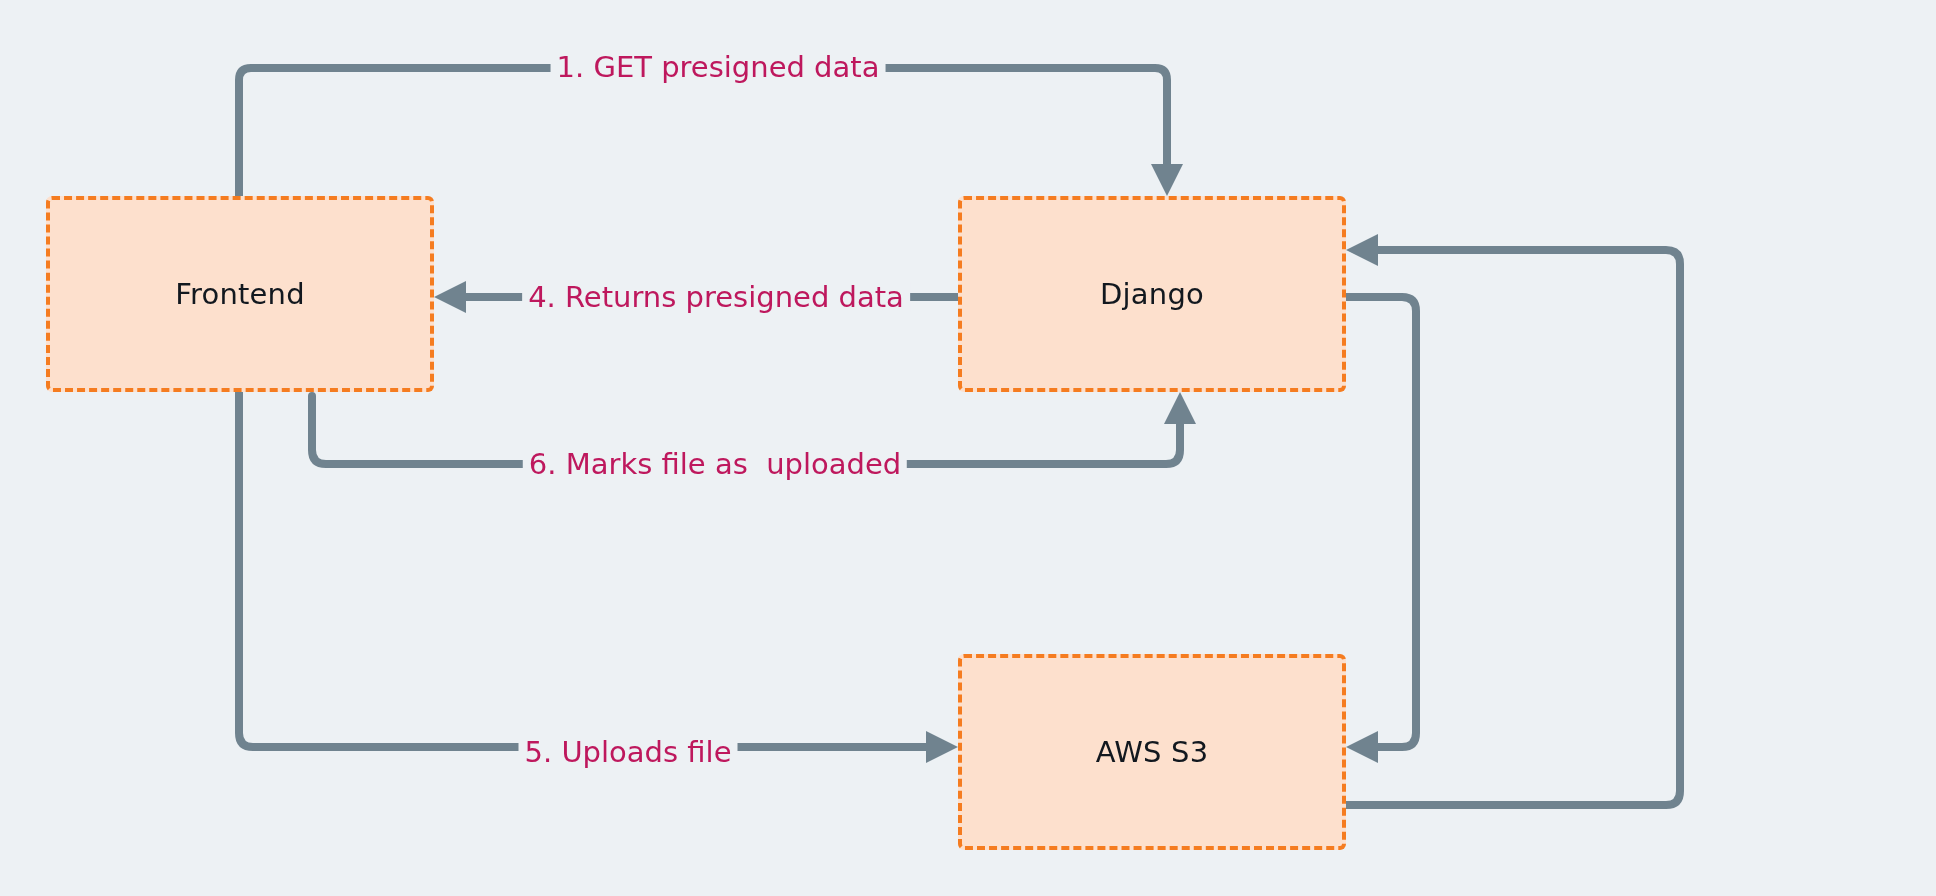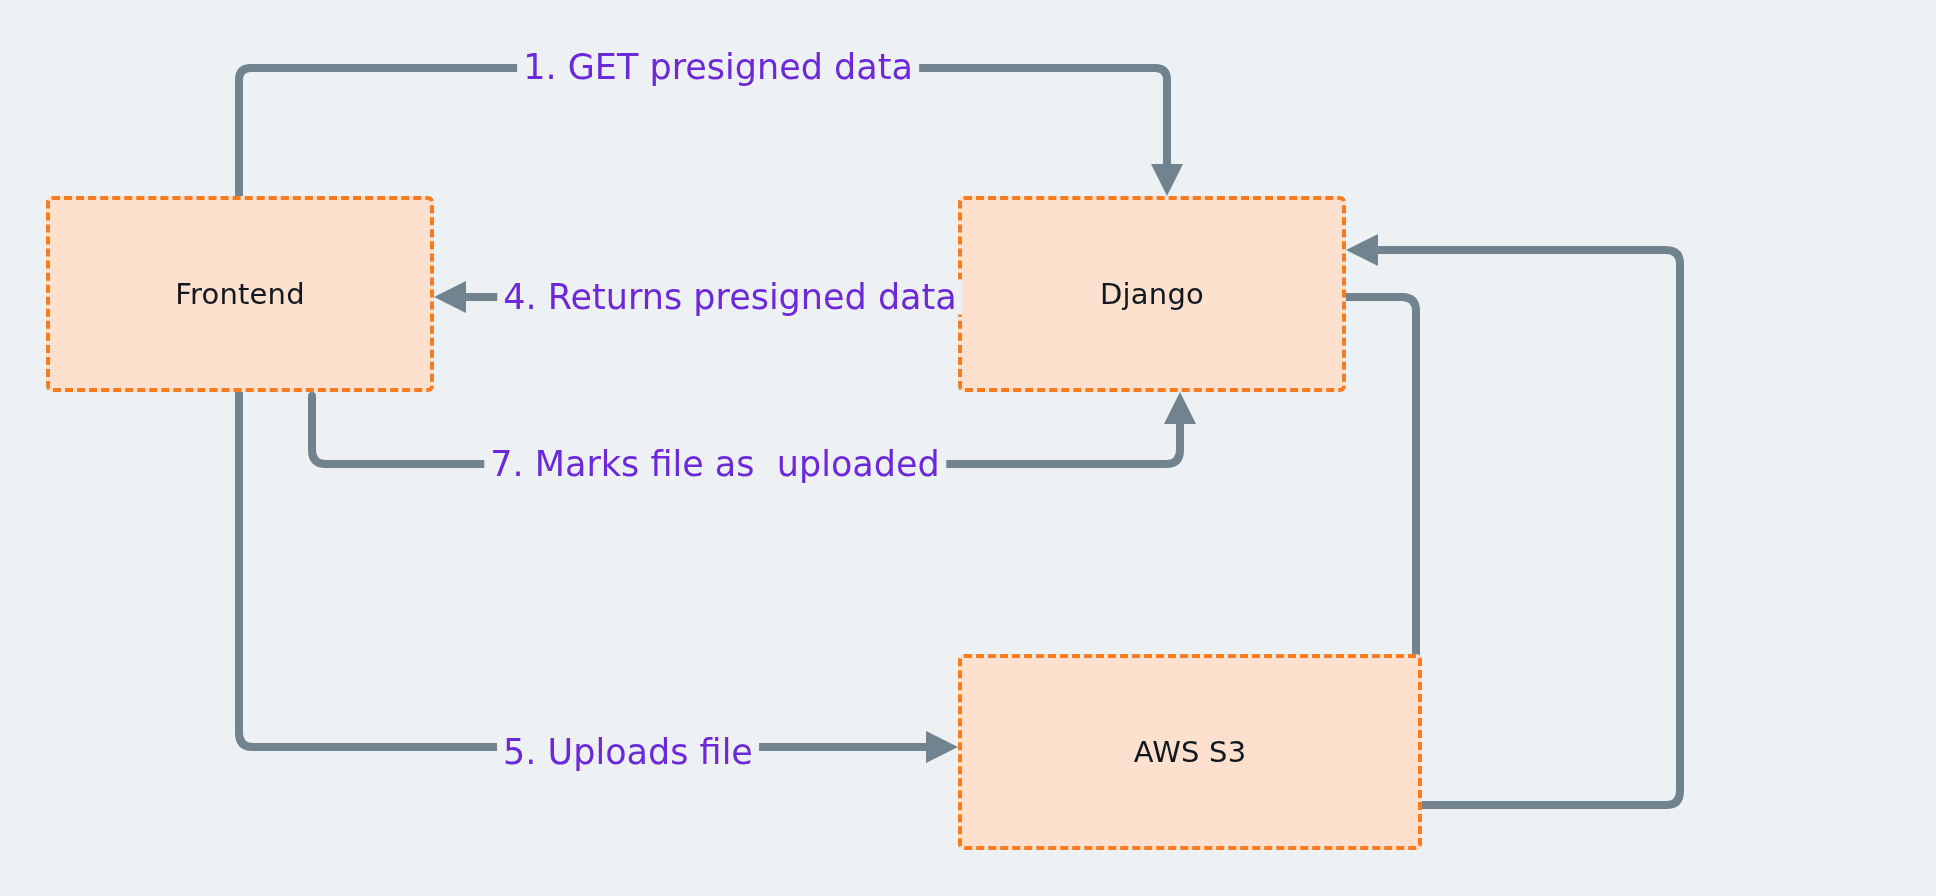--- a/index.html
+++ b/index.html
@@ -38,22 +38,22 @@
   .node-label {
     font-family: "DejaVu Sans", sans-serif;
     font-size: 29px;
     color: #12181f;
     letter-spacing: 0.2px;
     white-space: pre;
   }
   .edge-label {
     position: absolute;
     font-family: "DejaVu Sans", sans-serif;
-    font-size: 35px;
-    color: #6d28d9;
+    font-size: 29px;
+    color: #be185d;
     white-space: pre;
     line-height: 1;
     transform: translate(-50%, -50%);
     background: #edf1f4;
     padding: 0 6px;
   }
   .edge-path {
     fill: none;
     stroke: #70838f;
     stroke-width: 8;
@@ -103,27 +103,27 @@
   </svg>
 
   <div class="node-box" style="left:46px; top:196px; width:388px; height:196px;">
     <span class="node-label">Frontend</span>
   </div>
 
   <div class="node-box" style="left:958px; top:196px; width:388px; height:196px;">
     <span class="node-label">Django</span>
   </div>
 
-  <div class="node-box" style="left:958px; top:654px; width:464px; height:196px;">
+  <div class="node-box" style="left:958px; top:654px; width:388px; height:196px;">
     <span class="node-label">AWS S3</span>
   </div>
 
   <div class="edge-label" style="left:718px; top:67px;">1. GET presigned data</div>
 
 
 
-  <div class="edge-label" style="left:716px; top:297px;margin-left:14px;">4. Returns presigned data</div>
+  <div class="edge-label" style="left:716px; top:297px;">4. Returns presigned data</div>
 
   <div class="edge-label" style="left:628px; top:752px;">5. Uploads file</div>
 
-  <div class="edge-label" style="left:715px; top:464px;">7. Marks file as  uploaded</div>
+  <div class="edge-label" style="left:715px; top:464px;">6. Marks file as  uploaded</div>
 
 </div>
 
 </body></html>

